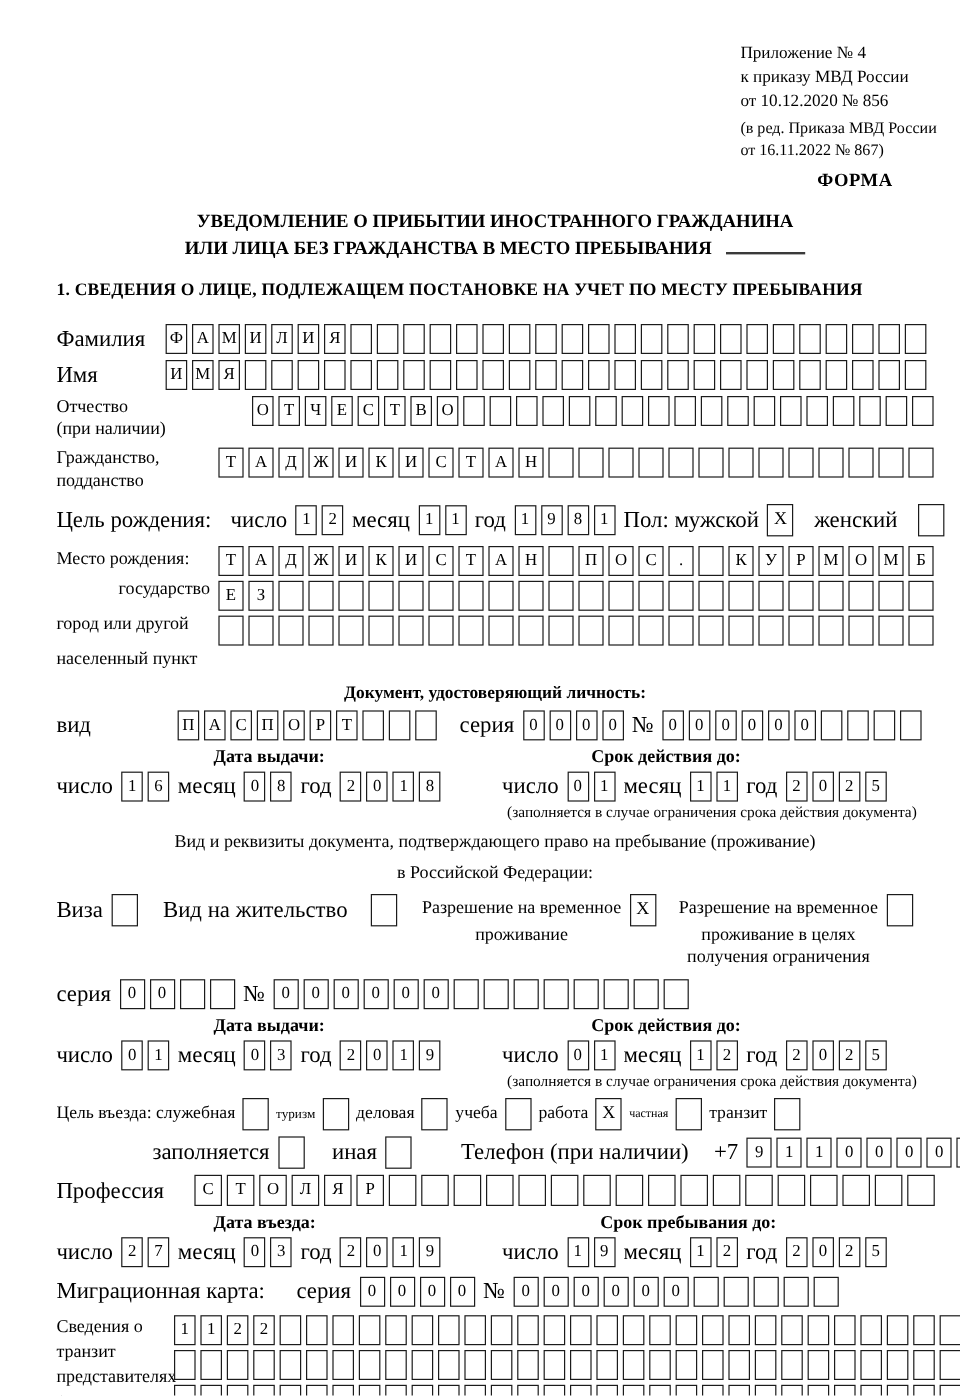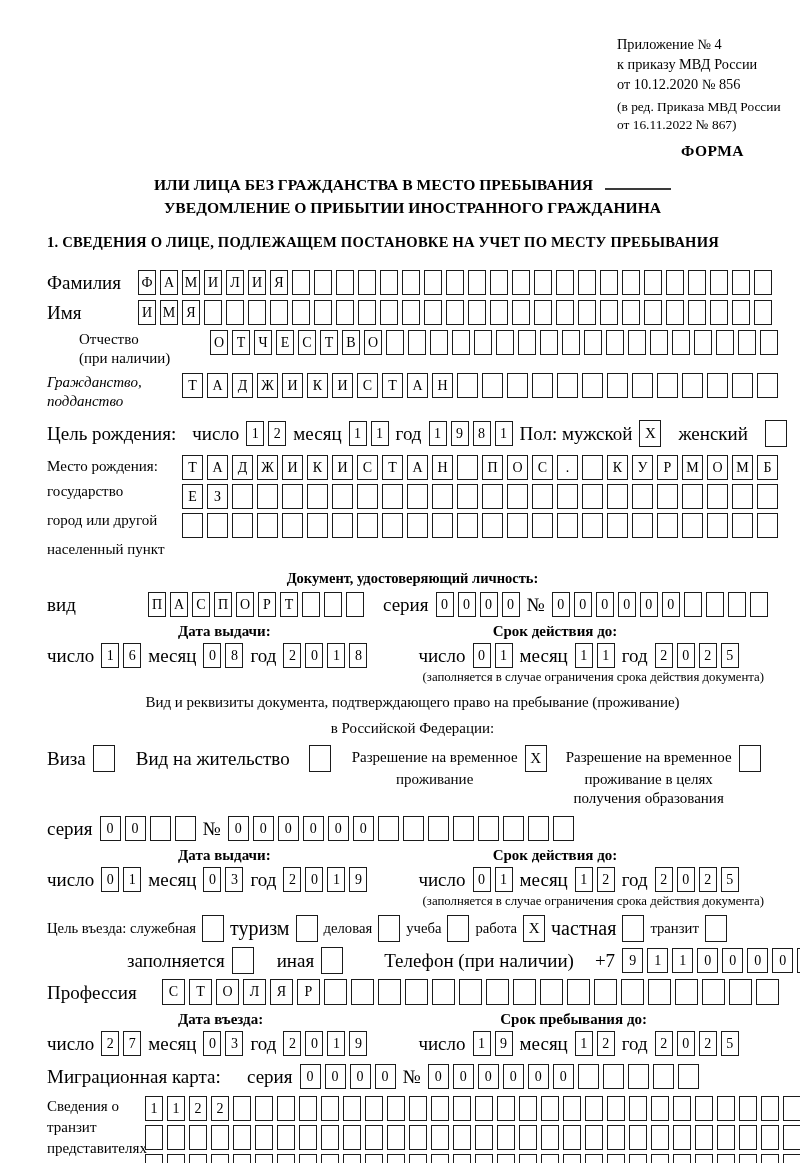--- a/index.html
+++ b/index.html
@@ -24,21 +24,21 @@
   .multiline div{font-size:15px;line-height:19px;}
   .center{text-align:center;}
   .cells{display:inline-flex;column-gap:4px;flex-shrink:0;}
   .cell{box-sizing:border-box;width:18px;height:25px;border:1.8px solid #1b1b1b;display:inline-flex;align-items:center;justify-content:center;font-size:14px;background:#fff;flex-shrink:0;}
   .cells.md .cell{width:21px;}
   .cells.lg .cell{width:23px;height:26px;}
   .cells.cb .cell{width:22px;height:27px;font-size:15px;}
   .stack{display:flex;flex-direction:column;row-gap:4px;}
 
   
-  .w84{width:84px;}  .w157{width:157px;margin-left:32px;} .w133{width:133px;font-style:italic;} .w156{width:156px;}
+  .w84{width:84px;}  .w157{width:157px;} .w133{width:133px;} .w156{width:156px;}
   .w94{width:94px;}  .w108{width:108px;} .w91{width:91px;}  .w150{width:150px;}
 
   .doc-head{font-weight:bold;font-size:14.5px;text-align:center;margin-top:6px;}
   .dhead{display:flex;font-size:15px;margin-top:6px;font-weight:bold;}
   .note{font-size:12.8px;text-align:right;padding-right:14px;margin-top:2px;}
   .par{font-size:15px;line-height:19px;margin-top:8px;text-align:center;}
 </style>
 </head>
 <body>
 
@@ -50,22 +50,22 @@
     <div>от 10.12.2020 № 856</div>
     <div class="small">
       <div>(в ред. Приказа МВД России</div>
       <div>от 16.11.2022 № 867)</div>
     </div>
   </div>
 
   <div class="forma">ФОРМА</div>
 
   <div class="title">
+    <div>УВЕДОМЛЕНИЕ О ПРИБЫТИИ ИНОСТРАННОГО ГРАЖДАНИНА</div>
     <div><span>ИЛИ ЛИЦА БЕЗ ГРАЖДАНСТВА В МЕСТО ПРЕБЫВАНИЯ</span><span class="blank-line"></span></div>
-    <div>УВЕДОМЛЕНИЕ О ПРИБЫТИИ ИНОСТРАННОГО ГРАЖДАНИНА</div>
   </div>
 
   <div class="sec">1. СВЕДЕНИЯ О ЛИЦЕ, ПОДЛЕЖАЩЕМ ПОСТАНОВКЕ НА УЧЕТ ПО МЕСТУ ПРЕБЫВАНИЯ</div>
 
   <div class="frow" style="margin-top:19px;">
     <span class="lbl lh w84">Фамилия</span>
     <span class="cells">
         <span class="cell">Ф</span>
         <span class="cell">А</span>
         <span class="cell">М</span>
@@ -226,21 +226,21 @@
       </span>
     <span class="lbl" style="margin-left:10px;">женский</span>
     <span class="cells cb" style="margin-left:10px;">
         <span class="cell"></span>
       </span>
   </div>
 
   <div class="frow top" style="margin-top:8px;">
     <div class="multiline w156" style="line-height:20px;">
       <div style="line-height:22px;">Место рождения:</div>
-      <div style="line-height:29px;">государство</div>
+      <div style="line-height:29px;text-align:right;">государство</div>
       <div style="line-height:29px;">город или другой</div>
       <div style="line-height:29px;">населенный пункт</div>
     </div>
     <div class="stack">
       <span class="cells md">
           <span class="cell">Т</span>
           <span class="cell">А</span>
           <span class="cell">Д</span>
           <span class="cell">Ж</span>
           <span class="cell">И</span>
@@ -416,21 +416,21 @@
     <div class="multiline center" style="margin-left:14px;">
       <div style="line-height:25px;">Разрешение на временное</div>
       <div>проживание</div>
     </div>
     <span class="cells cb">
         <span class="cell">X</span>
       </span>
     <div class="multiline center" style="margin-left:12px;">
       <div style="line-height:25px;">Разрешение на временное</div>
       <div>проживание в целях</div>
-      <div>получения образования</div>
+      <div>получения ограничения</div>
     </div>
     <span class="cells cb">
         <span class="cell"></span>
       </span>
   </div>
 
   <div class="frow" style="margin-top:8px;">
     <span class="lbl">серия</span>
     <span class="cells md">
         <span class="cell">0</span>
@@ -497,37 +497,37 @@
         <span class="cell">5</span>
       </span>
   </div>
   <div class="note">(заполняется в случае ограничения срока действия документа)</div>
 
   <div class="frow" style="column-gap:6px;margin-top:6px;">
     <span class="lbl" style="font-size:14.7px;">Цель въезда: служебная</span>
     <span class="cells cb">
         <span class="cell"></span>
       </span>
-    <span class="lbl" style="font-size:20px;">туризм</span>
+    <span class="lbl" style="font-size:11px;">туризм</span>
     <span class="cells cb">
         <span class="cell"></span>
       </span>
     <span class="lbl" style="font-size:14.7px;">деловая</span>
     <span class="cells cb">
         <span class="cell"></span>
       </span>
     <span class="lbl" style="font-size:14.7px;">учеба</span>
     <span class="cells cb">
         <span class="cell"></span>
       </span>
     <span class="lbl" style="font-size:14.7px;">работа</span>
     <span class="cells cb">
         <span class="cell">X</span>
       </span>
-    <span class="lbl" style="font-size:20px;">частная</span>
+    <span class="lbl" style="font-size:10px;">частная</span>
     <span class="cells cb">
         <span class="cell"></span>
       </span>
     <span class="lbl" style="font-size:14.7px;">транзит</span>
     <span class="cells cb">
         <span class="cell"></span>
       </span>
   </div>
 
   <div class="frow">

